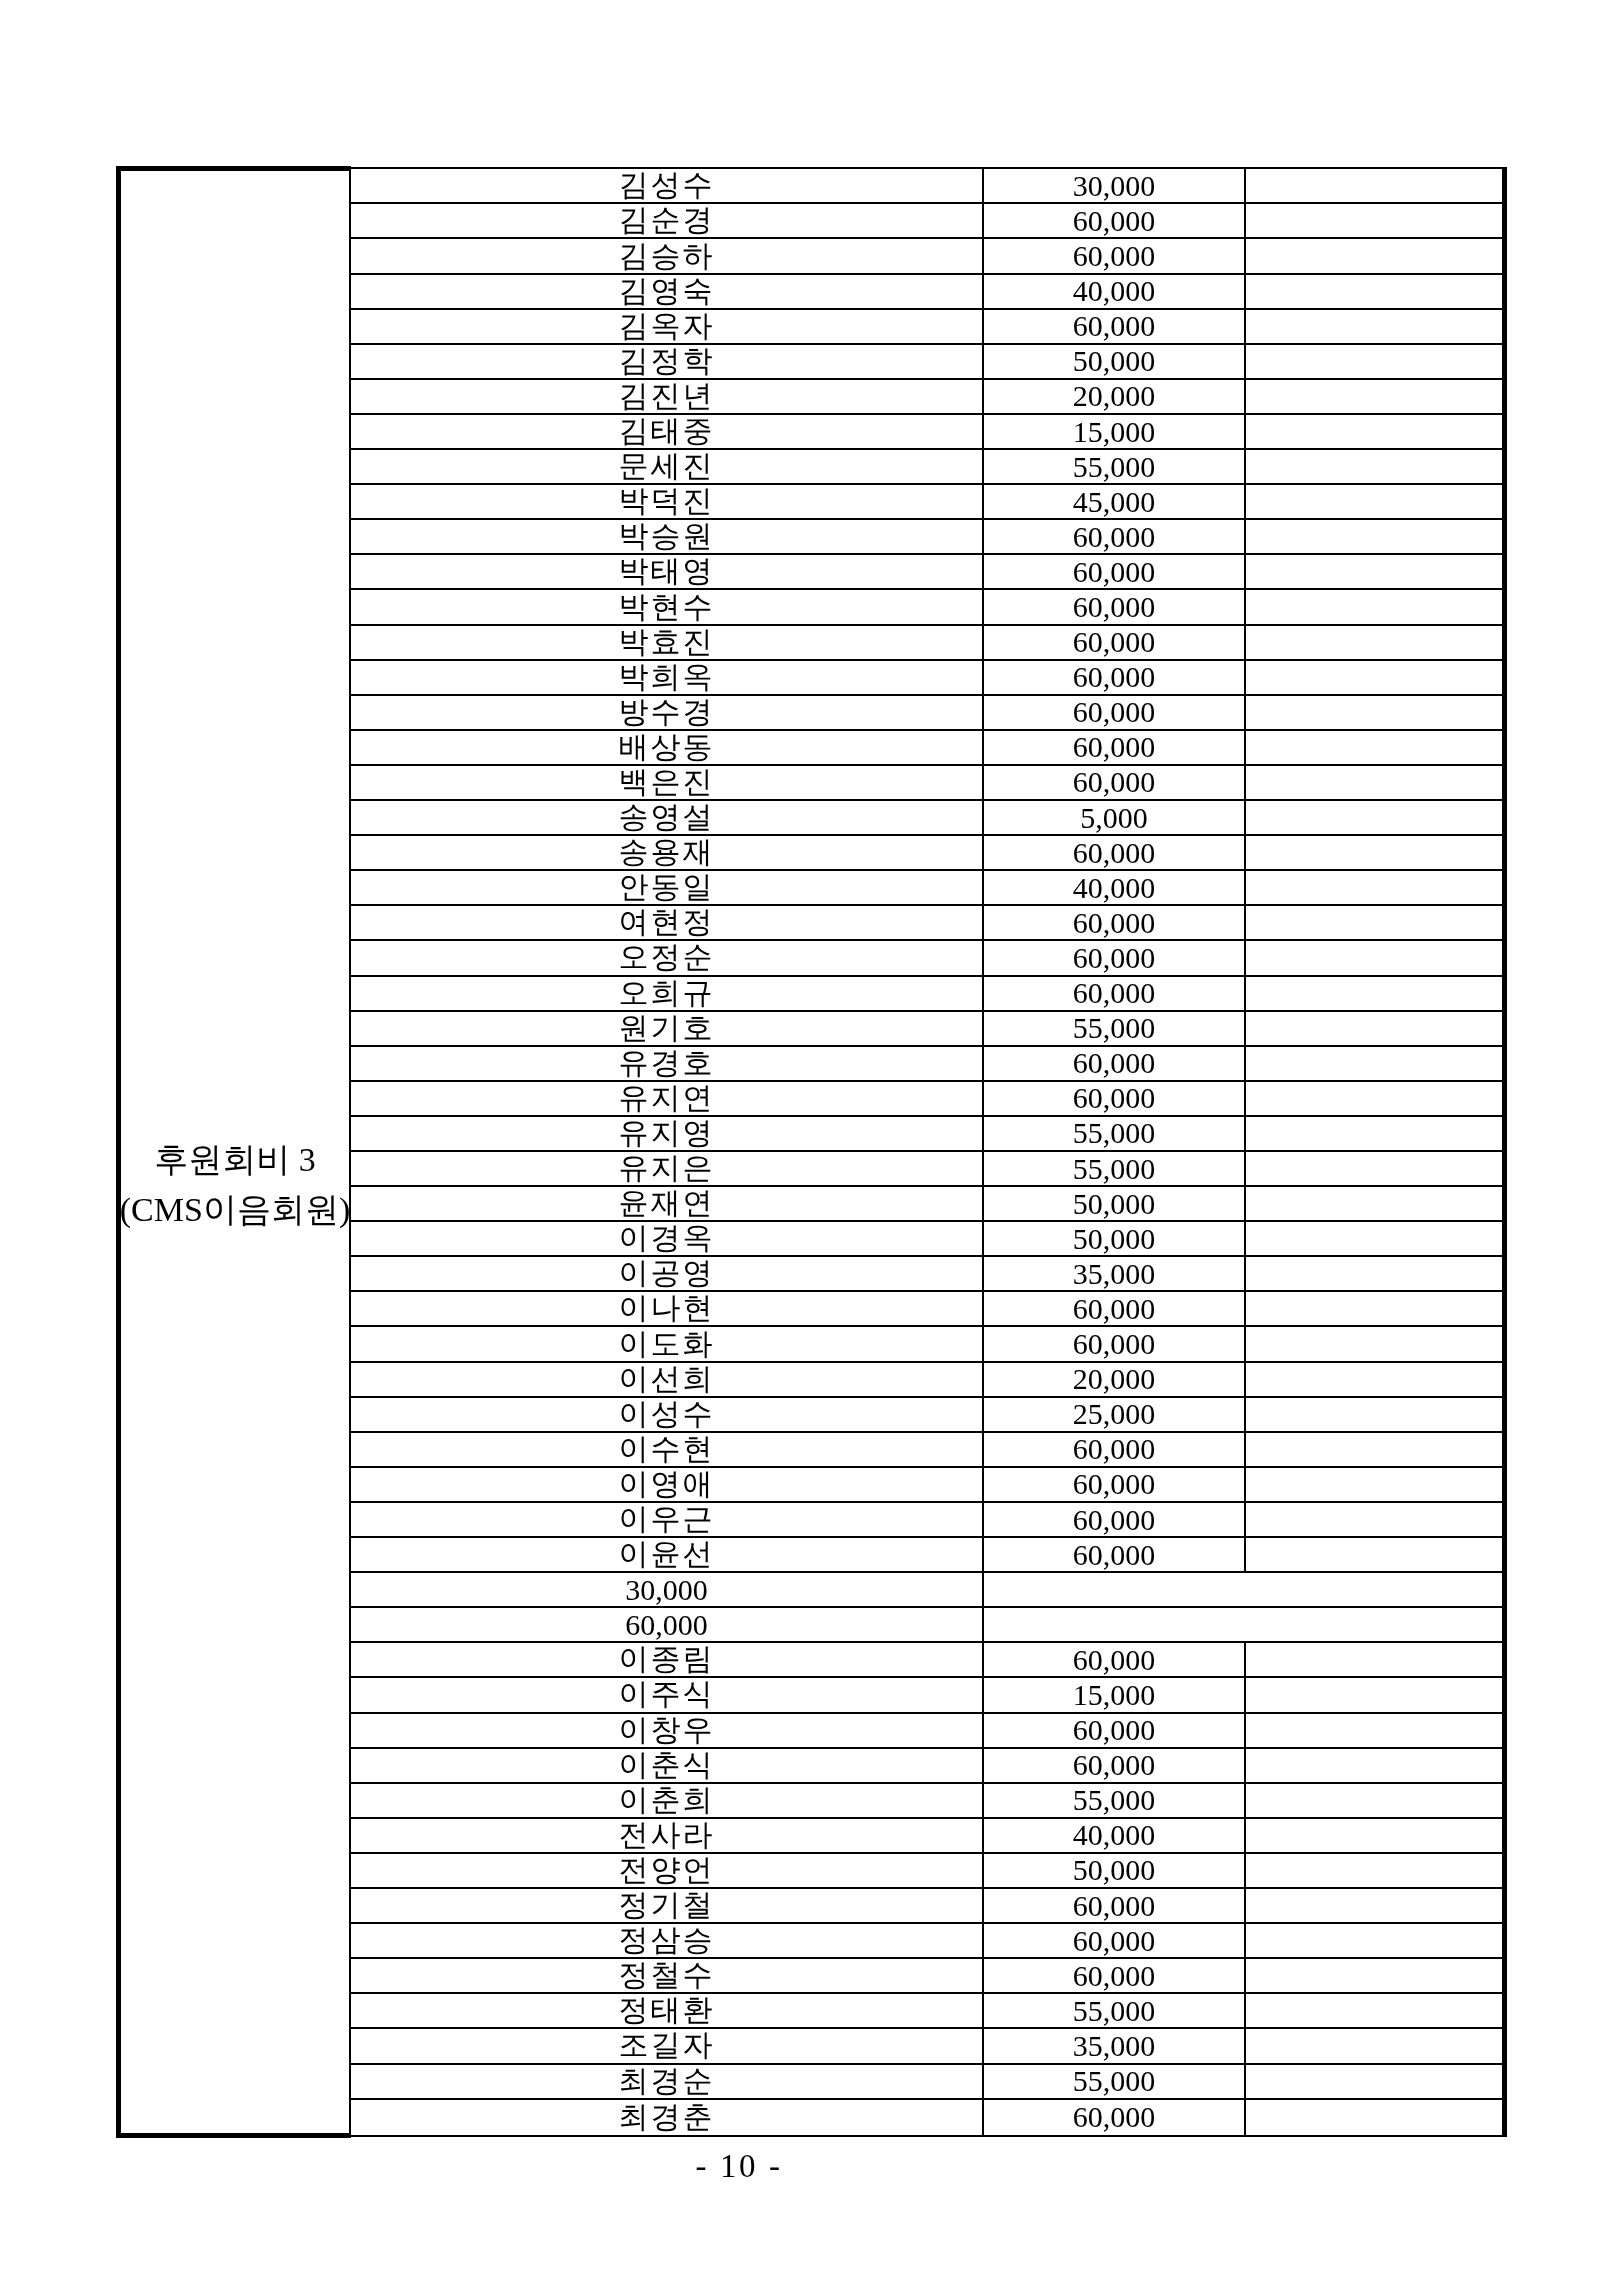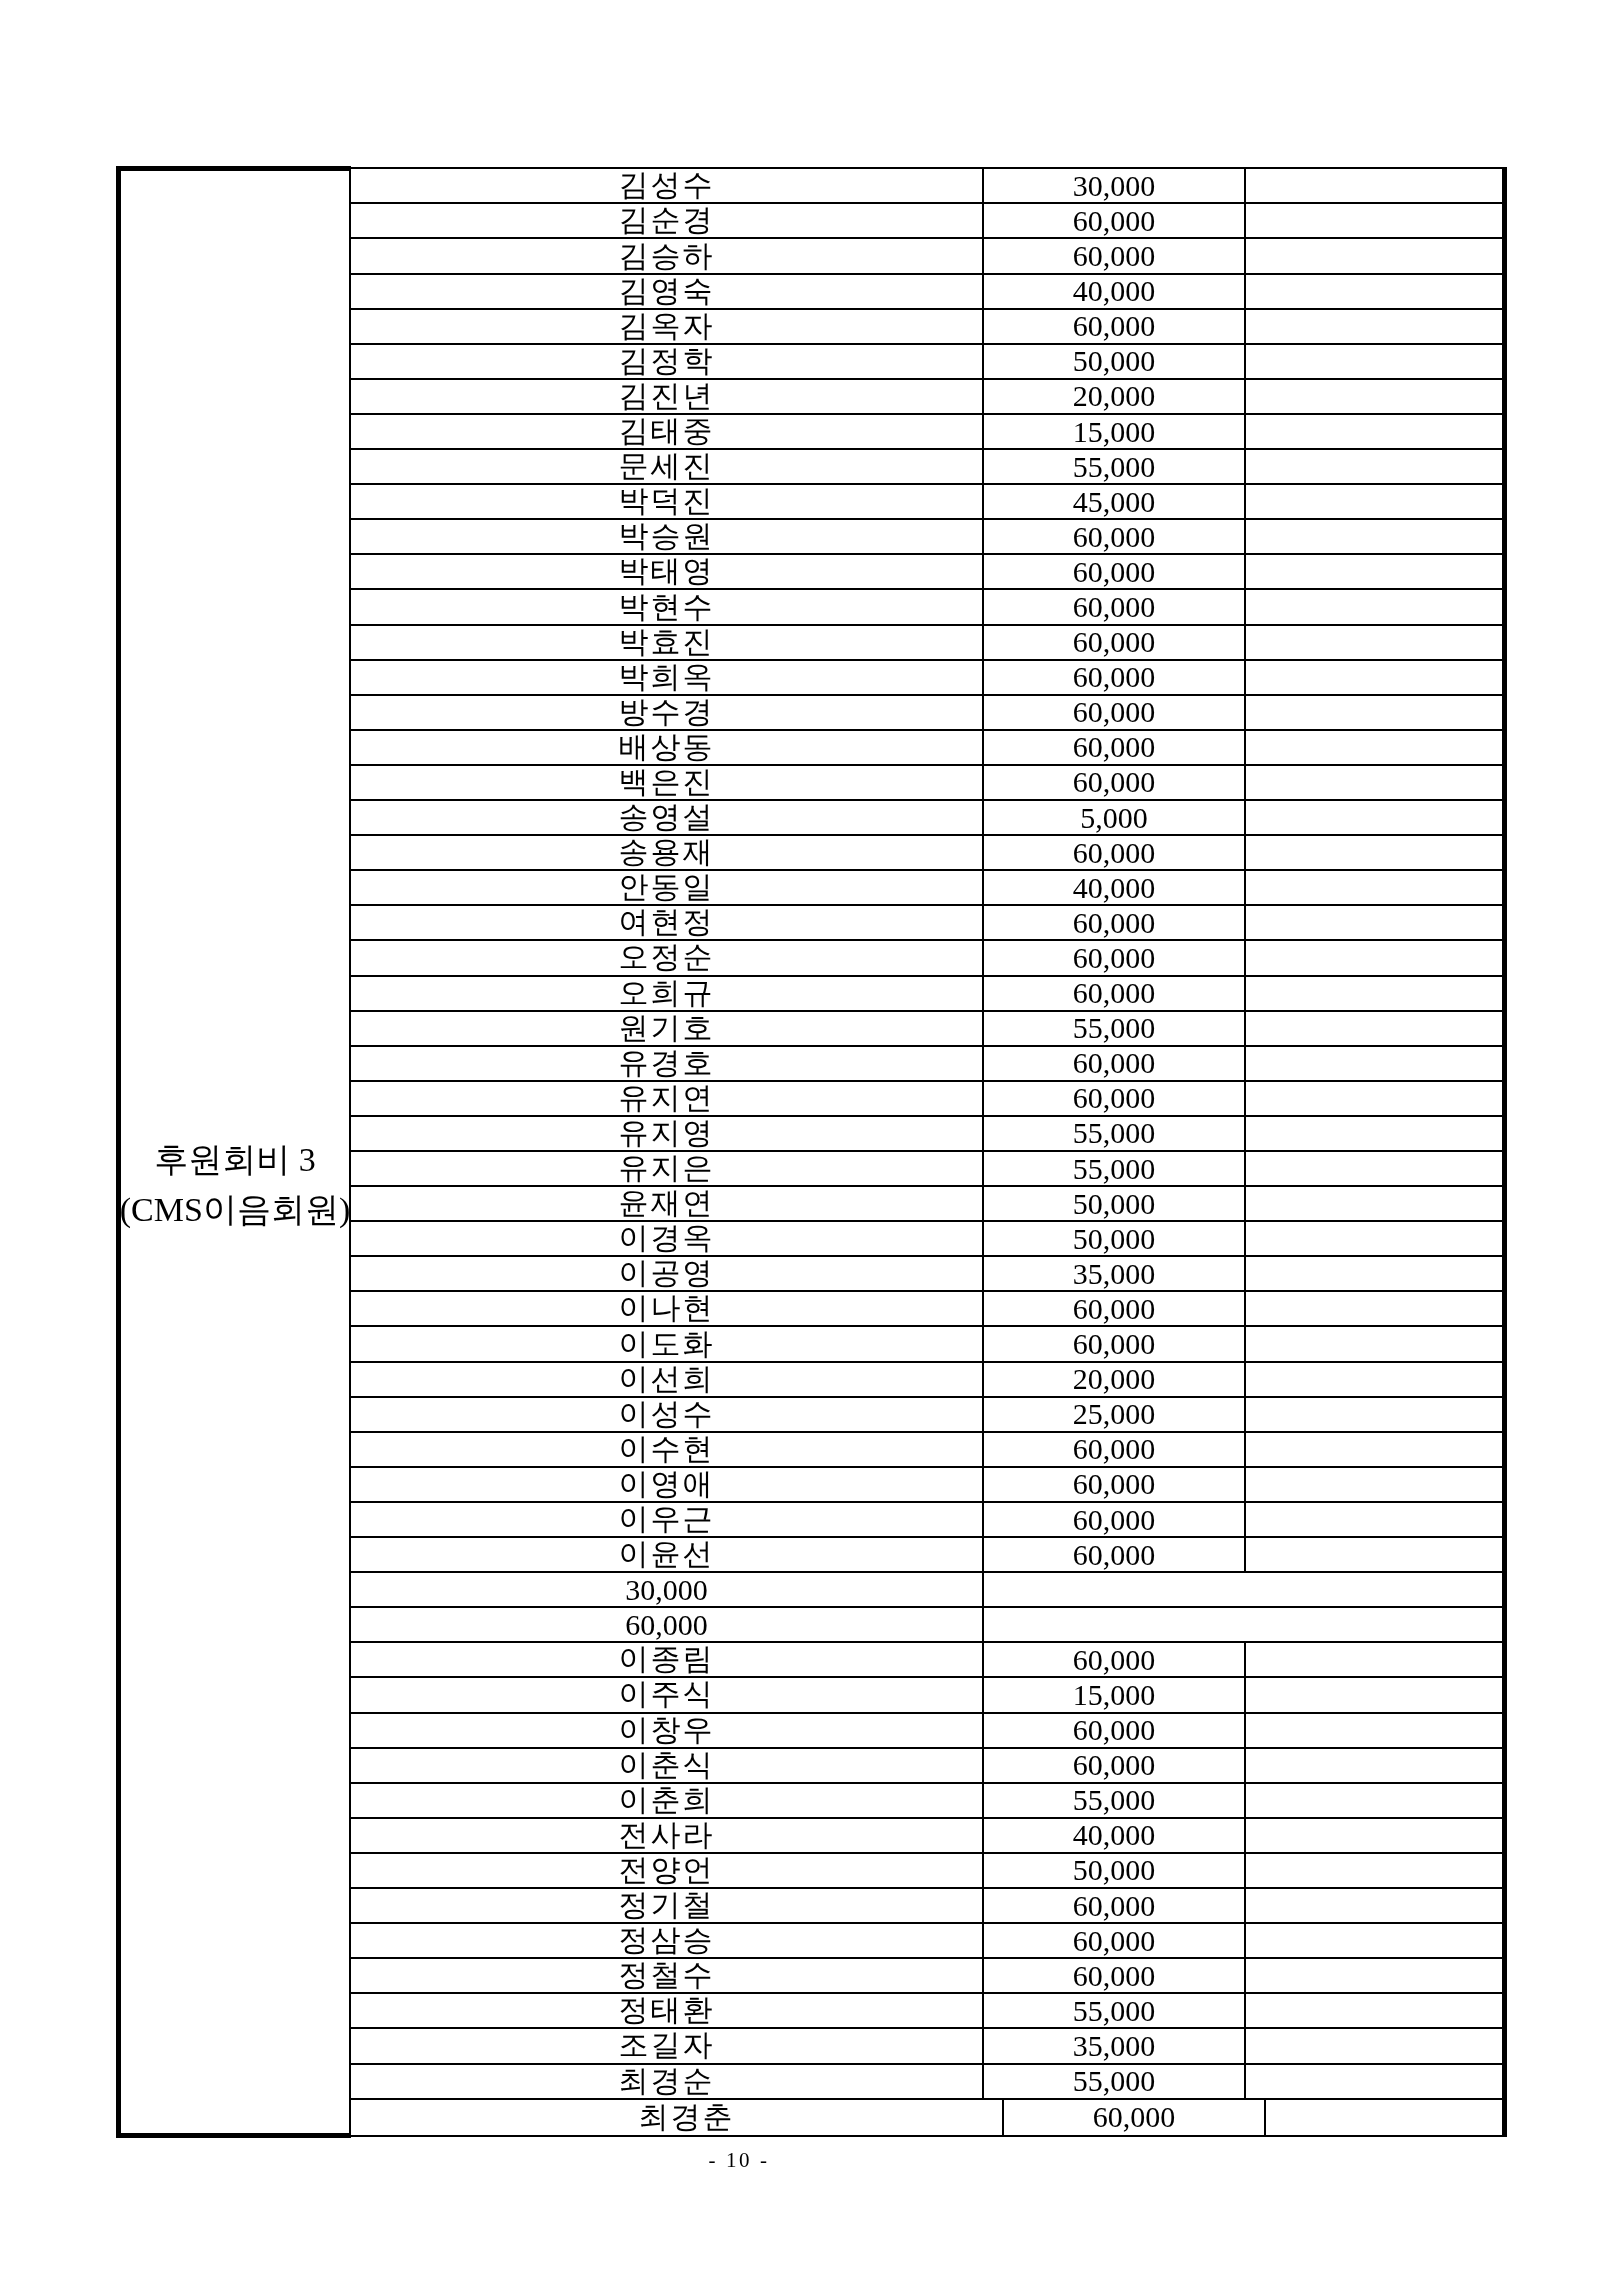--- a/index.html
+++ b/index.html
@@ -67,21 +67,20 @@
     font-family: Liberation Serif, serif;
   }
   .t-row {
     display: grid;
     grid-template-columns: 633px 262px 1fr;
     border-bottom: 2px solid #000;
     min-height: 0;
   }
   .t-row:last-child {
     border-bottom: none;
-    padding-left: 20px;
   }
   .cell {
     display: flex;
     align-items: center;
     justify-content: center;
     box-sizing: border-box;
     font-size: 30px;
     overflow: hidden;
   }
   .cell.name {
@@ -90,21 +89,21 @@
   }
   .cell.amount {
     border-right: 2px solid #000;
   }
 
   .page-number {
     position: absolute;
     top: 2148px;
     left: 739px;
     transform: translateX(-50%);
-    font-size: 21px;
+    font-size: 33px;
     letter-spacing: 2.6px;
     white-space: pre;
   }
 </style>
 </head>
 <body>
 
 <div class="page">
 
   <div class="donation-table">

